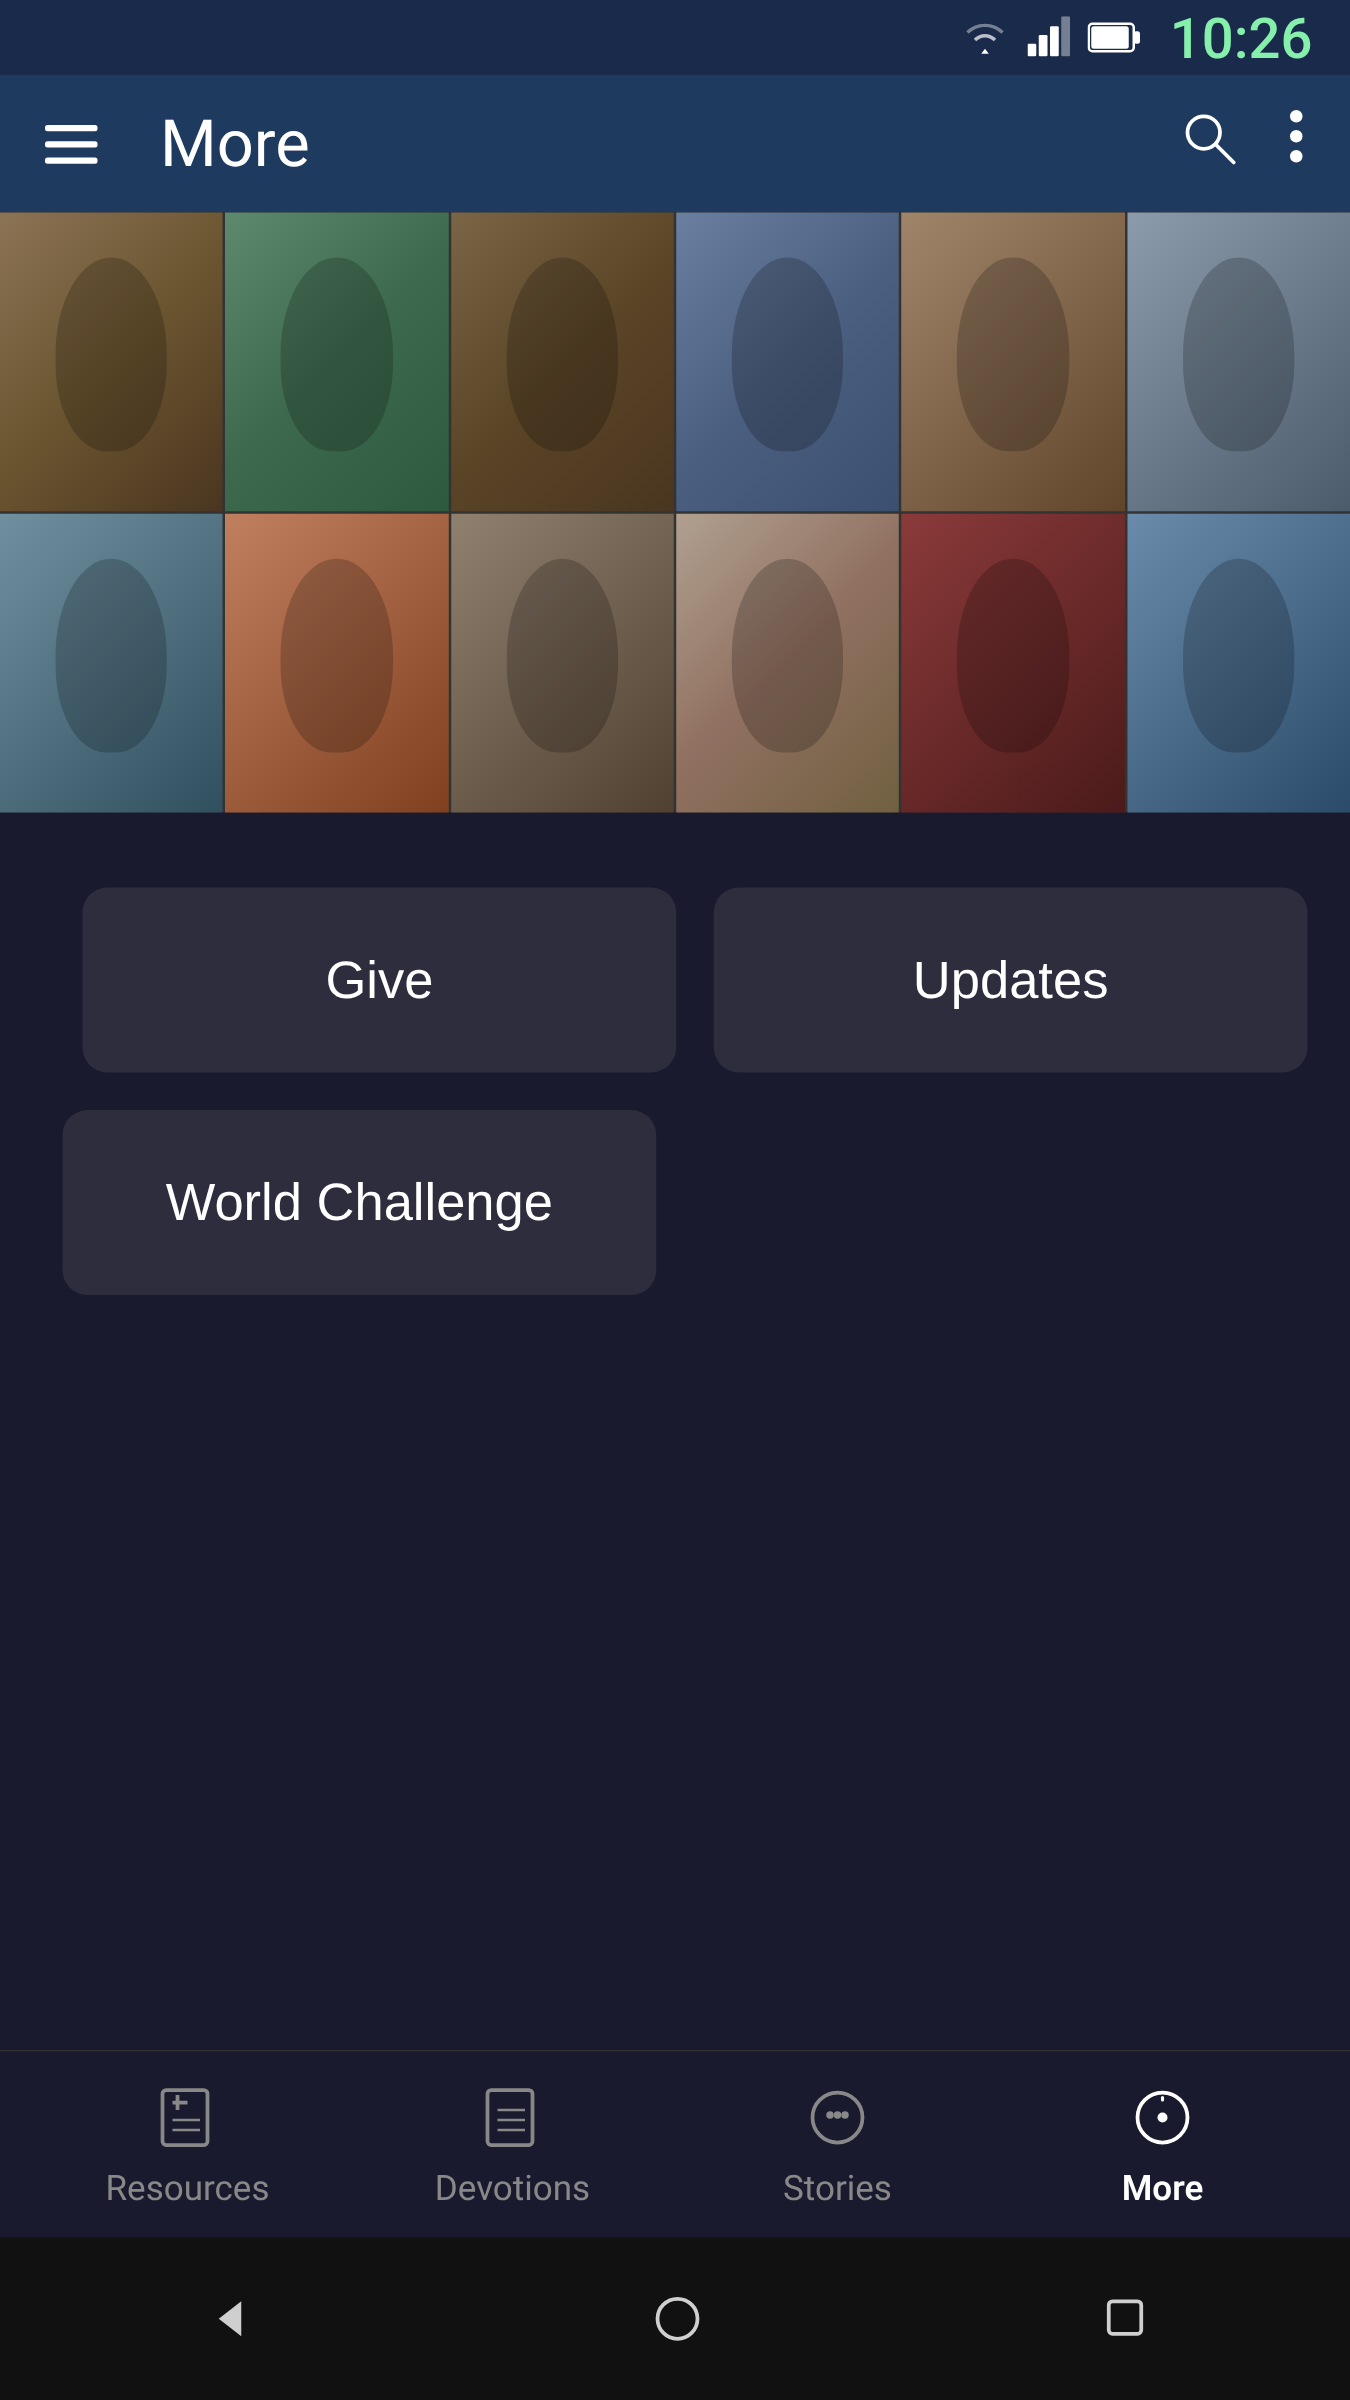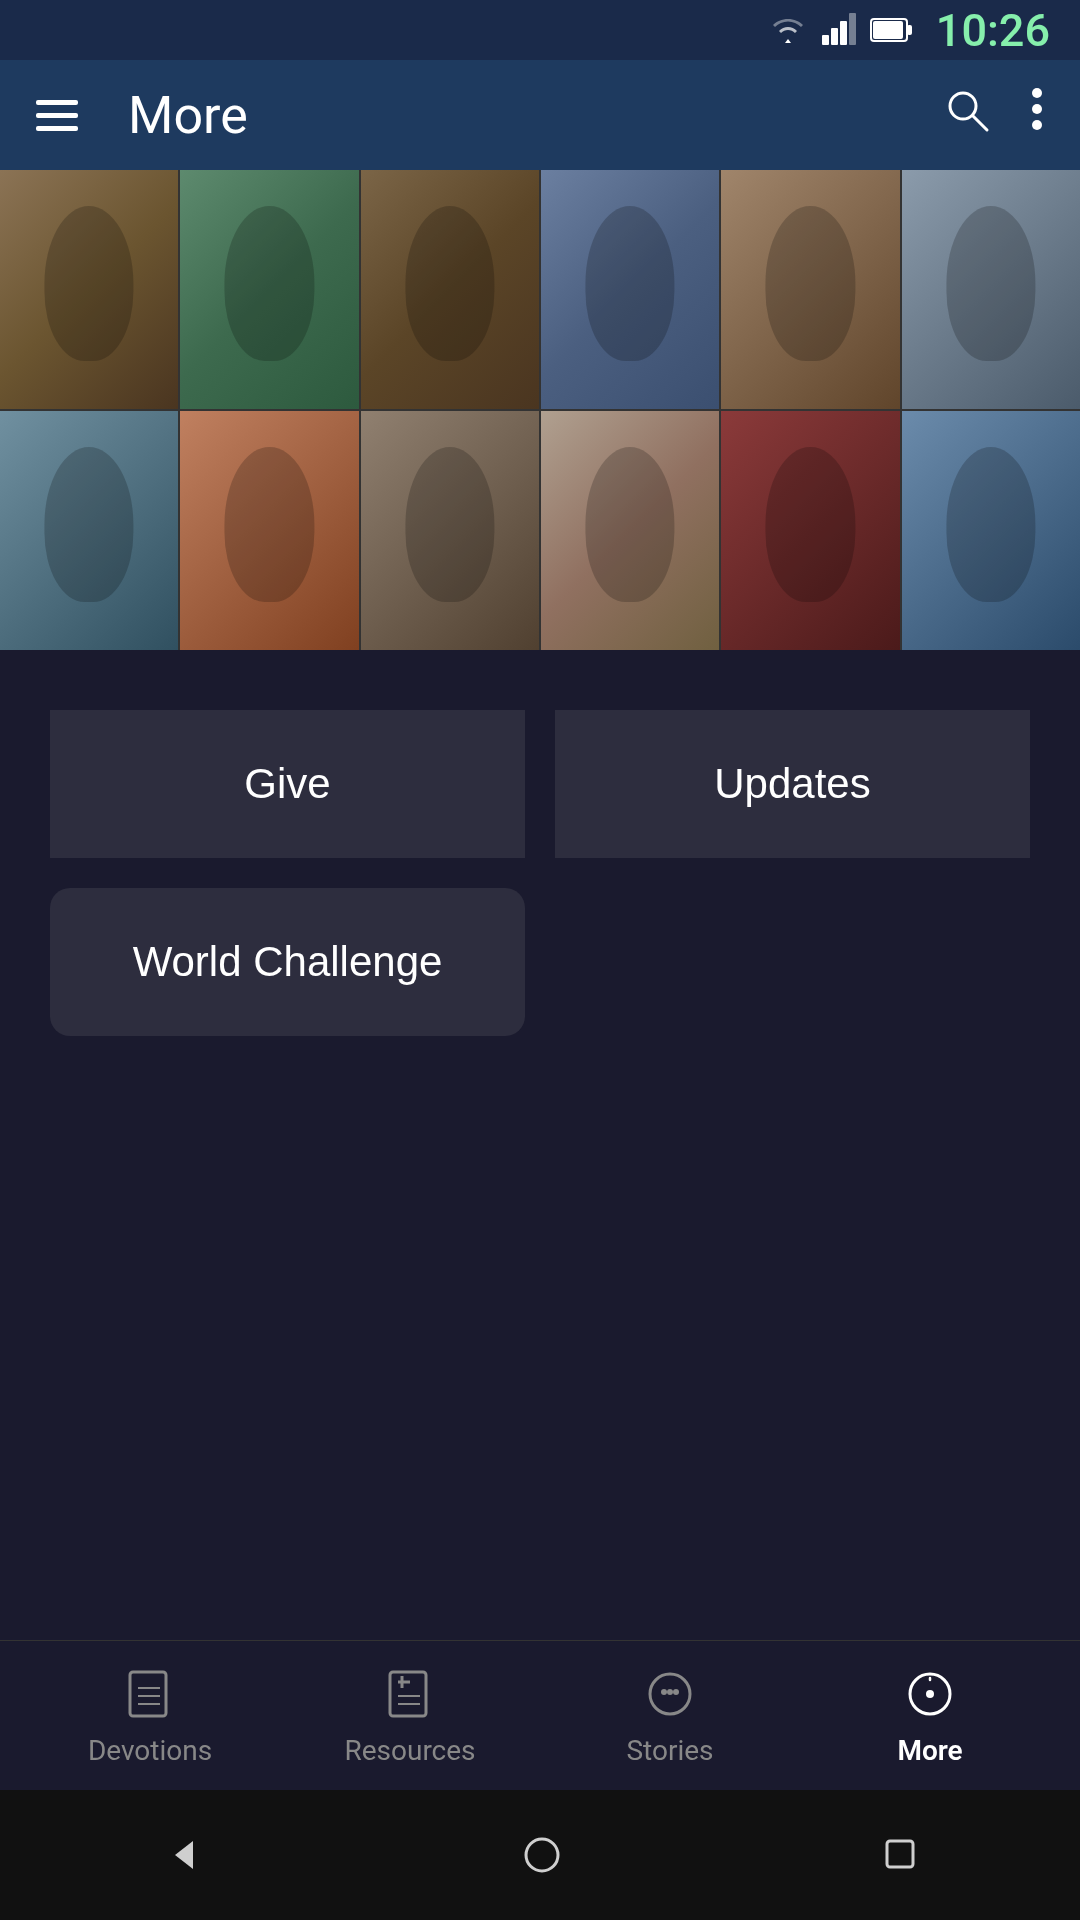--- a/index.html
+++ b/index.html
@@ -157,28 +157,29 @@
     .button-grid {
       display: grid;
       grid-template-columns: 1fr 1fr;
       gap: 30px;
       margin-bottom: 30px;
     }
 
     .action-btn {
       background-color: #2d2d3e;
       border: none;
-      border-radius: 0;
+      border-radius: 20px;
       color: white;
       font-size: 42px;
       font-weight: 400;
       padding: 50px 30px;
       cursor: pointer;
       text-align: center;
       width: 100%;
+      margin-left: 16px;
     }
 
     .single-btn-row {
       display: grid;
       grid-template-columns: 1fr 1fr;
       gap: 30px;
     }
 
     .world-challenge-btn {
       background-color: #2d2d3e;
@@ -344,39 +345,39 @@
     <button class="world-challenge-btn">World Challenge</button>
   </div>
 </div>
 
 <div class="bottom-nav">
 
   <div class="nav-item">
     <div class="nav-icon">
       <svg viewBox="0 0 56 56" fill="none" xmlns="http://www.w3.org/2000/svg">
         <rect x="8" y="6" width="36" height="44" rx="3" stroke="#888" stroke-width="3" fill="none"></rect>
-        <line x1="16" y1="22" x2="38" y2="22" stroke="#888" stroke-width="2"></line>
+        <line x1="16" y1="16" x2="28" y2="16" stroke="#888" stroke-width="3"></line>
+        <line x1="20" y1="10" x2="20" y2="22" stroke="#888" stroke-width="3"></line>
         <line x1="16" y1="30" x2="38" y2="30" stroke="#888" stroke-width="2"></line>
         <line x1="16" y1="38" x2="38" y2="38" stroke="#888" stroke-width="2"></line>
       </svg>
     </div>
-    <span class="nav-label">Devotions</span>
+    <span class="nav-label">Resources</span>
   </div>
 
   <div class="nav-item">
     <div class="nav-icon">
       <svg viewBox="0 0 56 56" fill="none" xmlns="http://www.w3.org/2000/svg">
         <rect x="8" y="6" width="36" height="44" rx="3" stroke="#888" stroke-width="3" fill="none"></rect>
-        <line x1="16" y1="16" x2="28" y2="16" stroke="#888" stroke-width="3"></line>
-        <line x1="20" y1="10" x2="20" y2="22" stroke="#888" stroke-width="3"></line>
+        <line x1="16" y1="22" x2="38" y2="22" stroke="#888" stroke-width="2"></line>
         <line x1="16" y1="30" x2="38" y2="30" stroke="#888" stroke-width="2"></line>
         <line x1="16" y1="38" x2="38" y2="38" stroke="#888" stroke-width="2"></line>
       </svg>
     </div>
-    <span class="nav-label">Resources</span>
+    <span class="nav-label">Devotions</span>
   </div>
 
   <div class="nav-item">
     <div class="nav-icon">
       <svg viewBox="0 0 56 56" fill="none" xmlns="http://www.w3.org/2000/svg">
         <circle cx="28" cy="28" r="20" stroke="#888" stroke-width="3" fill="none"></circle>
         <circle cx="22" cy="26" r="3" fill="#888"></circle>
         <circle cx="28" cy="26" r="3" fill="#888"></circle>
         <circle cx="34" cy="26" r="3" fill="#888"></circle>
       </svg>

